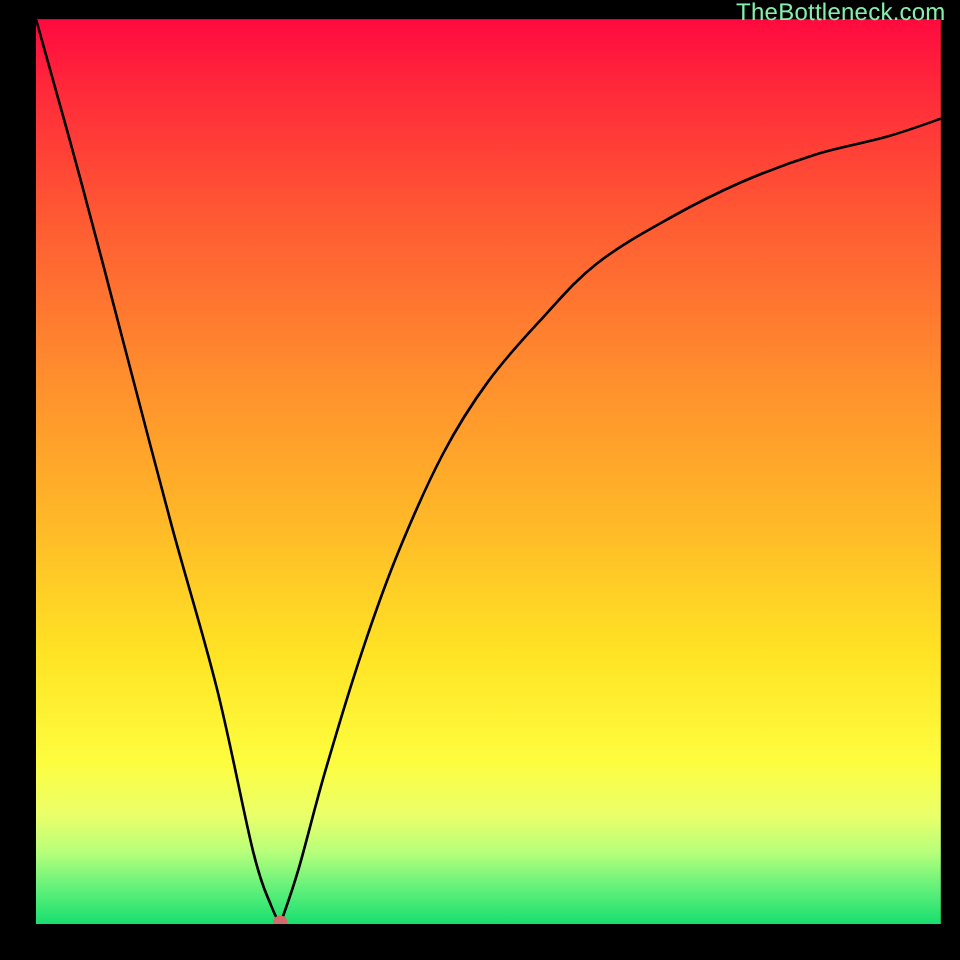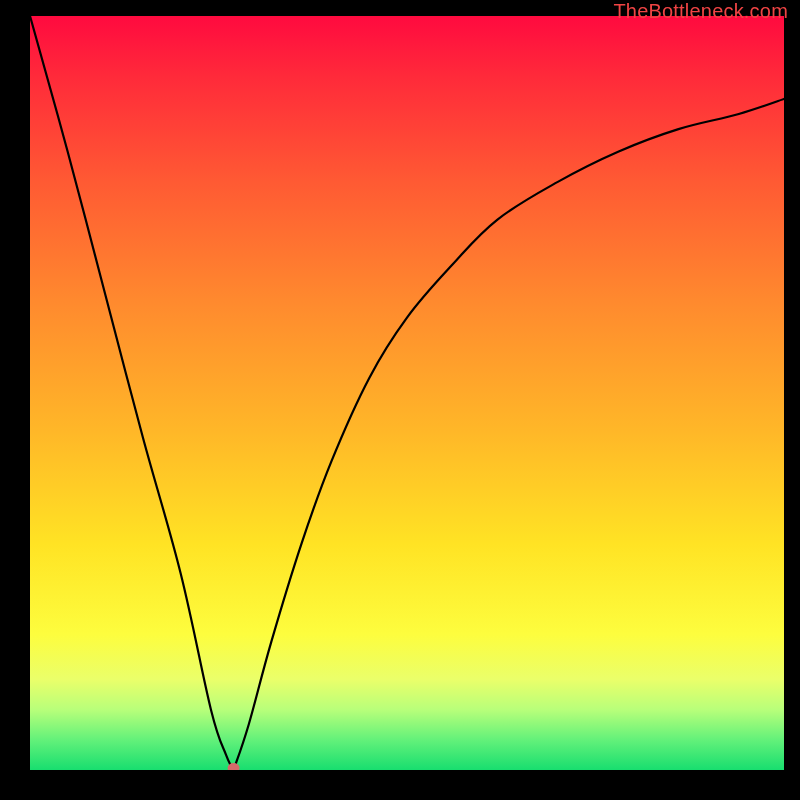--- a/index.html
+++ b/index.html
@@ -36,21 +36,21 @@
       #eaff6a 88%,
       #b8ff7a 92%,
       #63f17a 96%,
       #18de6f 100%
     );
   }
   .attribution {
     position: absolute;
     top: 0px;
     right: 12px;
-    color: #ef4444;
+    color: #86efac;
     font-size: 20px;
     font-weight: 500;
     letter-spacing: 0.2px;
     user-select: none;
   }
   svg.curve {
     position: absolute;
     left: 0;
     top: 0;
     width: 754px;

